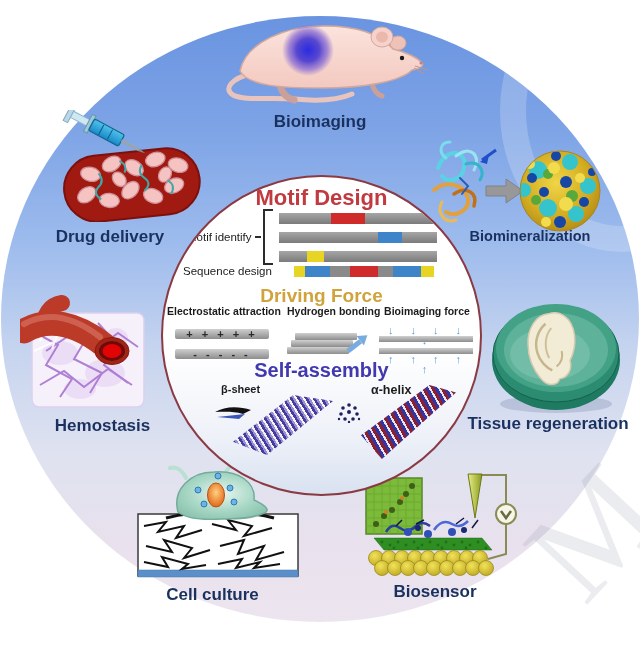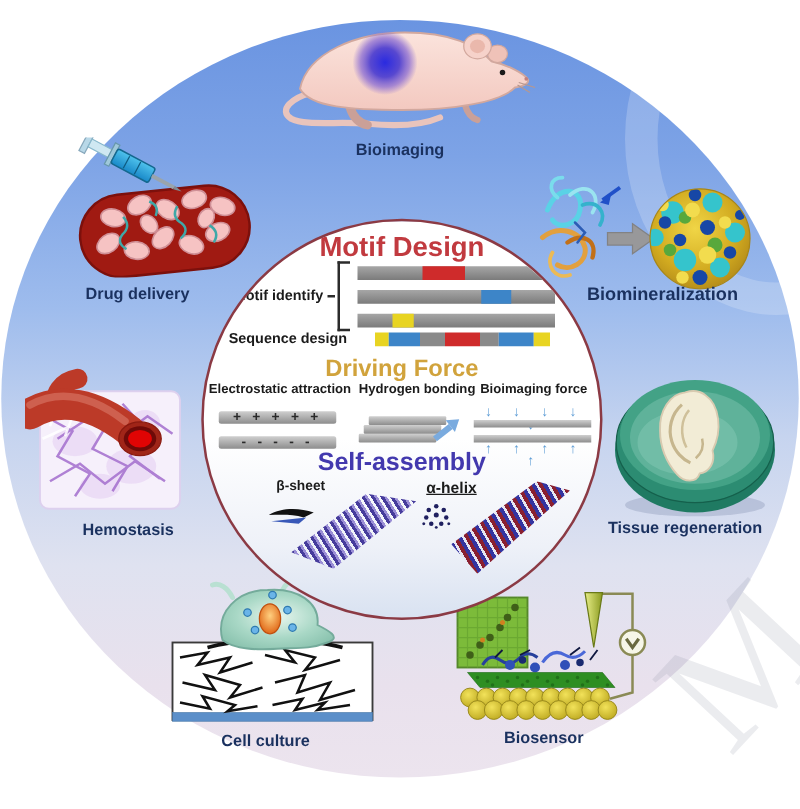--- a/index.html
+++ b/index.html
@@ -25,21 +25,21 @@
     background:linear-gradient(180deg,#ffffff 0%,#ffffff 55%,#eef1f8 82%,#d9e2f1 100%);}
 
   .motif-title{position:absolute;top:8px;left:0;width:100%;text-align:center;
     color:#c13a3f;font-size:22px;font-weight:bold;}
   .driving-title{position:absolute;top:108px;left:0;width:100%;text-align:center;
     color:#d1a33c;font-size:19px;font-weight:bold;}
   .assembly-title{position:absolute;top:182px;left:0;width:100%;text-align:center;
     color:#4339ae;font-size:20px;font-weight:bold;}
 
   .identify-row{position:absolute;left:24px;top:32px;display:flex;align-items:center;}
-  .identify-label,.sequence-label{font-size:11.5px;font-weight:bold;color:#1b1b1b;white-space:nowrap;}
+  .identify-label,.sequence-label{font-size:11.5px;font-weight:normal;color:#1b1b1b;white-space:nowrap;}
   .bracket-dash{width:6px;height:2px;background:#2b2b2b;margin:0 2px 0 3px;}
   .bracket{width:8px;height:52px;border:2px solid #2b2b2b;border-right:none;margin-right:6px;}
   .bar-col{display:flex;flex-direction:column;justify-content:space-between;height:49px;}
   .gbar{width:158px;height:11px;background:linear-gradient(180deg,#a6a6a6,#7b7b7b);position:relative;}
   .seg{position:absolute;top:0;height:100%;}
 
   .sequence-row{position:absolute;left:20px;top:88px;display:flex;align-items:center;gap:22px;}
   .seqbar{width:140px;height:11px;display:flex;}
   .seqbar div{height:100%;}
 
@@ -57,29 +57,29 @@
   .hbar{position:absolute;width:62px;height:7px;background:linear-gradient(180deg,#d0d0d0,#8d8d8d);border-radius:1px;}
   .hb-arrow{position:absolute;left:58px;top:8px;display:flex;align-items:center;transform:rotate(-38deg);}
   .hb-shaft{width:16px;height:5px;background:#7aabdf;}
   .hb-head{width:0;height:0;border-left:9px solid #7aabdf;border-top:6px solid transparent;border-bottom:6px solid transparent;}
   .hydro-icon{position:absolute;left:216px;top:0;width:96px;height:38px;}
   .hybar{position:absolute;left:0;width:94px;height:6px;background:linear-gradient(180deg,#cfcfcf,#8d8d8d);}
   .arrow-row{position:absolute;left:2px;width:94px;font-size:11px;font-weight:bold;color:#5b9bd5;
     letter-spacing:7px;line-height:10px;text-align:center;}
 
   .beta-label{position:absolute;left:58px;top:206px;font-size:11px;font-weight:bold;color:#1b1b1b;}
-  .alpha-label{position:absolute;left:178px;top:206px;font-size:12.5px;font-weight:bold;color:#1b1b1b;text-decoration:underline;}
+  .alpha-label{position:absolute;left:208px;top:206px;font-size:12.5px;font-weight:bold;color:#1b1b1b;}
   .beta-fibril{position:absolute;left:70px;top:218px;width:100px;height:60px;
     background:repeating-linear-gradient(58deg,#463c9c 0 2.5px,#9a8ed6 2.5px 4.5px,rgba(255,255,255,0) 4.5px 6.5px);
     clip-path:polygon(0 78%,60% 0,100% 10%,34% 100%);}
   .alpha-fibril{position:absolute;left:198px;top:208px;width:95px;height:74px;
     background:repeating-linear-gradient(60deg,#8a2030 0 3px,#3434a0 3px 6px,#e6e6f2 6px 8px);
     clip-path:polygon(0 68%,72% 0,100% 10%,22% 100%);}
 
-  .app-label{position:absolute;text-align:center;font-size:13px;font-weight:bold;color:#1a315f;}
+  .app-label{position:absolute;text-align:center;font-size:17px;font-weight:bold;color:#1a315f;}
 </style>
 </head>
 <body>
 
 <div class="stage">
 
   <div class="outer-circle"></div>
   <div class="watermark-ring"></div>
 
   <svg class="abs" style="left:210px;top:16px;" width="225" height="96" viewBox="0 0 225 96">

